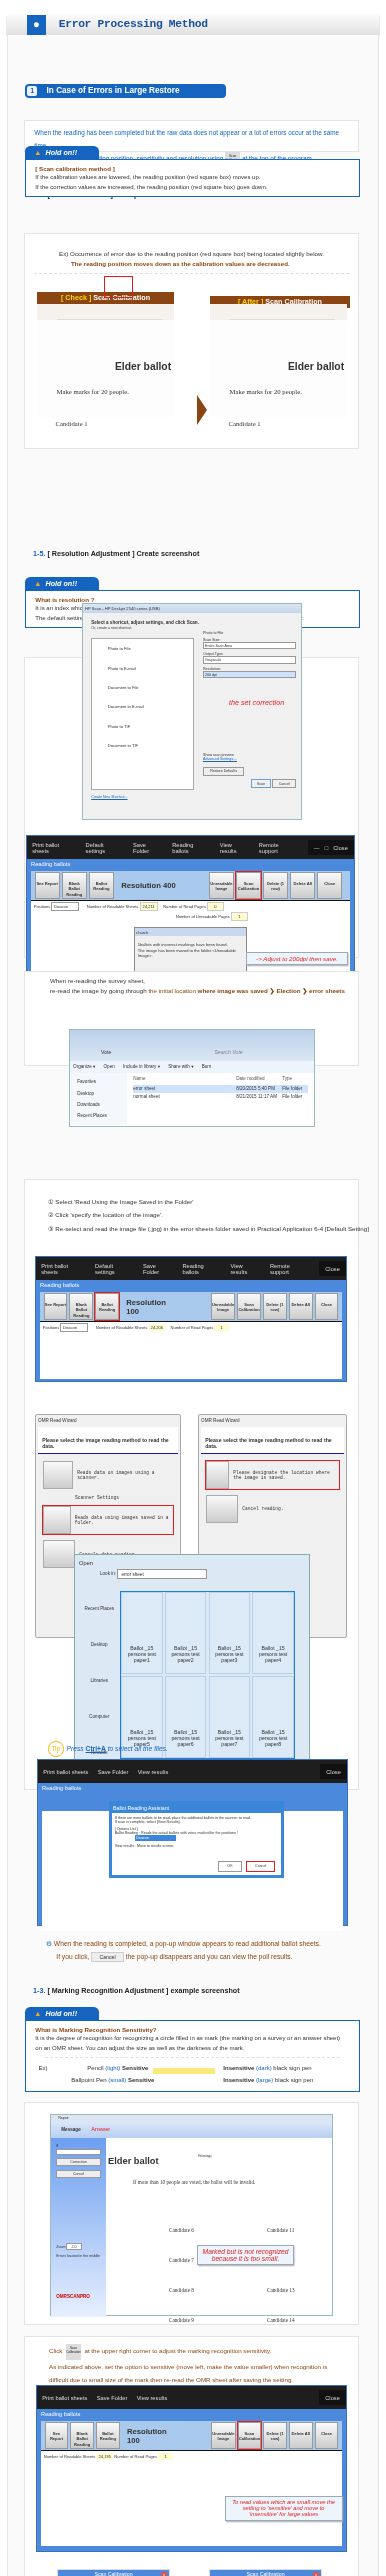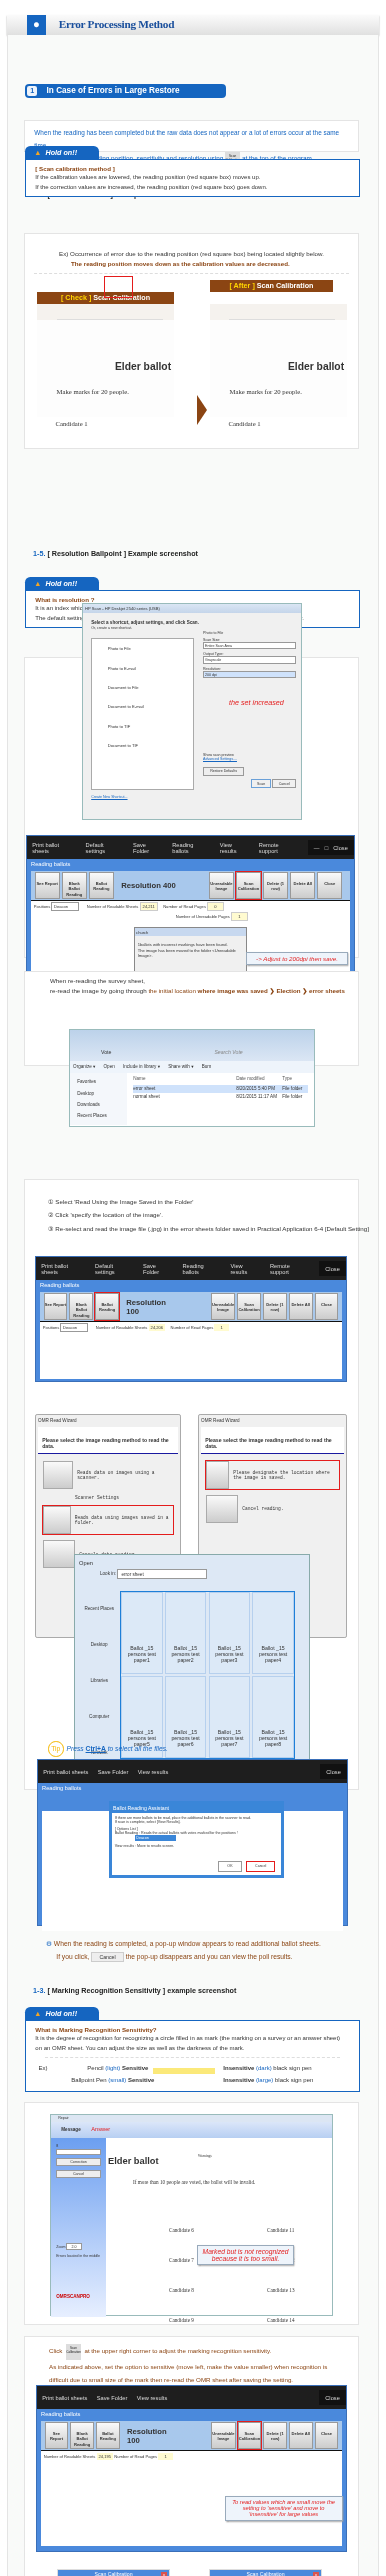--- a/index.html
+++ b/index.html
@@ -1,20 +1,20 @@
 <!DOCTYPE html>
 <html style="font-size:8.2px"><head>
 <meta charset="utf-8">
 <style>
 *{box-sizing:border-box;margin:0;padding:0}
 body{width:386px;background:#fff;font-family:"Liberation Sans",sans-serif;color:#333;font-size:5.7px}
 .page{position:relative;width:386px;height:3925px;overflow:hidden}
 .hdr{position:absolute;left:6.7px;top:15px;width:372px;height:19.6px;background:linear-gradient(#fbfbfb,#e0e0e0);box-shadow:0 1px 1.5px #aaa}
 .hdr .pin{position:absolute;left:20px;top:0;width:19.6px;height:19.6px;background:#1565c0;color:#fff;text-align:center;font-size:11.3px;line-height:19.6px}
-.hdr .t{position:absolute;left:52px;top:3.1px;font-family:Liberation Serif, serif;font-size:11.3px;font-weight:bold;color:#1a4f9c;letter-spacing:-0.3px}
+.hdr .t{position:absolute;left:52px;top:3.1px;font-family:Liberation Mono, monospace;font-size:11.3px;font-weight:bold;color:#1a4f9c;letter-spacing:-0.3px}
 .main{position:absolute;left:6.7px;top:35px;width:372px;height:3873px;background:#f9faf9;border:0.5px solid #e4e4e4;border-top:none}
 .s1{position:absolute;left:25px;top:58px;width:201px;height:14px;background:#1565c0;border-radius:4.1px;color:#fff;font-size:8.2px;font-weight:bold}
 .s1 .n{position:absolute;left:2.1px;top:2.1px;width:10.3px;height:9.8px;background:#eef3fb;color:#1565c0;border-radius:2.1px;text-align:center;line-height:9.8px;font-size:7.2px}
 .s1 .l{position:absolute;left:21.6px;top:2.1px}
 .box{position:absolute;background:#fff;border:0.5px solid #e4e4e4}
 .intro{left:24px;top:83px;width:335px;height:32px;padding:6.2px 9.3px;font-size:6.4px;color:#1565c0;line-height:12.4px}
 .chip{display:inline-block;vertical-align:middle;width:14.4px;height:15.5px;background:#ddd;color:#222;font-size:3.1px;text-align:center;line-height:4.1px;padding-top:2.1px;margin:0 2.1px}
 .sub{position:absolute;left:33px;font-size:7.2px;font-weight:bold;color:#222}
 .sub b{color:#1565c0}
 .hold{position:absolute;left:25px;width:335px}
@@ -117,41 +117,41 @@
   <div class="redbox" style="left:104px;top:276px;width:29px;height:21.6px"></div>
 
   <div class="ballot" style="left:37px;top:320px;width:137px;height:97px">
     <div class="eb" style="left:78px;top:41px">Elder ballot</div>
     <div class="serif" style="position:absolute;left:19.6px;top:68px;font-size:6.7px">Make marks for 20 people.</div>
     <div class="serif" style="position:absolute;left:18.5px;top:100px;font-size:6.7px">Candidate 1</div>
   </div>
 
   <div class="arrow-r" style="left:197px;top:395px"></div>
 
-  <div class="cmp-h" style="left:210px;top:280px;width:123px"><span>[ After ]</span> <b>Scan Calibration</b></div>
+  <div class="cmp-h" style="left:210px;top:296px;width:140px"><span>[ After ]</span> <b>Scan Calibration</b></div>
   <div class="panel" style="left:210px;top:304px;width:137px;height:34px"></div>
   <div class="dlg" style="left:229px;top:319px;width:106px;height:41px">
     <div class="tb"><span>Scan Calibration</span><span class="x">x</span></div>
     <div class="row">
         <span class="lab">Calibration Value :</span>
         <span class="val">1.1</span>
       </div>
     <div class="row">
         <span class="lab">Resolution :</span>
         <span class="val">100</span>
       </div>
   </div>
 
   <div class="ballot" style="left:210px;top:320px;width:137px;height:97px">
     <div class="eb" style="left:78px;top:41px">Elder ballot</div>
     <div class="serif" style="position:absolute;left:19.6px;top:68px;font-size:6.7px">Make marks for 20 people.</div>
     <div class="serif" style="position:absolute;left:18.5px;top:100px;font-size:6.7px">Candidate 1</div>
   </div>
 
-  <div class="sub" style="top:549px"><b>1-5.</b> <span>[ Resolution Ballpoint ] Example screenshot</span></div>
+  <div class="sub" style="top:549px"><b>1-5.</b> <span>[ Resolution Adjustment ] Create screenshot</span></div>
   <div class="hold" style="top:577px">
     <div class="tab"><i>▲</i><span>Hold on!!</span></div>
     <div class="in">
       <div class="h">What is resolution ?</div>
       <div>It is an index which shows the accuracy of the image on the screen, print, or scan, etc.</div>
       <div>The default setting is set at 100dpi but can be adjusted according to the specifications of the scanner.</div>
     </div>
   </div>
 
   <div class="box" style="left:24px;top:657px;width:650;width:335px;height:301px"></div>
@@ -169,21 +169,21 @@
       <div style="padding:7.2px 15.5px">Document to TIF</div>
     </div>
     <div style="position:absolute;left:120px;top:27px;width:93px;font-size:3.6px">
       <div>Photo to File</div>
       <div style="margin-top:3.1px">Scan Size:</div>
       <div style="background:#fff;border:0.5px solid #999;height:7.2px;padding:1px">Entire Scan Area</div>
       <div style="margin-top:3.1px">Output Type:</div>
       <div style="background:#fff;border:0.5px solid #999;height:7.2px;padding:1px">Grayscale</div>
       <div style="margin-top:3.1px">Resolution:</div>
       <div style="background:#cfe2fb;border:0.5px solid #999;height:7.2px;padding:1px">200 dpi</div>
-      <div style="color:#e41c1c;font-style:italic;font-size:7.2px;margin:20.6px 0 0 26px">the set increased</div>
+      <div style="color:#e41c1c;font-style:italic;font-size:7.2px;margin:20.6px 0 0 26px">the set correction</div>
       <div style="margin-top:46px">Show scan preview</div>
       <div style="color:#1565c0;text-decoration:underline">Advanced Settings....</div>
       <div style="display:inline-block;border:0.5px solid #999;background:#eee;padding:1.5px 6.2px;margin-top:5.2px">Restore Defaults</div>
       <div style="text-align:right;margin-top:6.2px"><span style="border:0.5px solid #6aa0d8;padding:1.5px 5.2px">Scan</span> <span style="border:0.5px solid #999;padding:1.5px 5.2px">Cancel</span></div>
     </div>
     <div style="position:absolute;left:8.2px;top:191px;font-size:3.6px;color:#1565c0;text-decoration:underline">Create New Shortcut...</div>
   </div>
 
   <div class="app" style="left:26px;top:835px;width:329px;height:187px">
     <div class="top">
@@ -394,21 +394,21 @@
           </div>
       </div>
     </div>
   </div>
 
   <div class="para brown" style="left:46px;top:1937px;font-size:6.7px">
     <div><span class="blue">⚙</span> <span>When the reading is completed, a pop-up window appears to read additional ballot sheets.</span></div>
     <div style="margin-left:10.3px"><span>If you click,</span> <span style="background:#eee;border:0.5px solid #ccc;padding:1px 7.2px;color:#333;font-size:5.2px">Cancel</span> <span>the pop-up disappears and you can view the poll results.</span></div>
   </div>
 
-  <div class="sub" style="top:1986px"><b>1-3.</b> <span>[ Marking Recognition Sensitivity ] example screenshot</span></div>
+  <div class="sub" style="top:1986px"><b>1-3.</b> <span>[ Marking Recognition Adjustment ] example screenshot</span></div>
   <div class="hold" style="top:2007px">
     <div class="tab"><i>▲</i><span>Hold on!!</span></div>
     <div class="in" style="height:72px">
       <div class="h">What is Marking Recognition Sensitivity?</div>
       <div>It is the degree of recognition for recognizing a circle filled in as mark (the marking on a survey or an answer sheet)</div>
       <div>on an OMR sheet. You can adjust the size as well as the darkness of the mark.</div>
       <div class="dash"></div>
       <div style="position:relative;height:26px">
         <span style="position:absolute;left:3.1px;top:2.1px">Ex)</span>
         <div style="position:absolute;left:52px;top:2.1px"><span>Pencil</span> <span class="blue">(light)</span> <b>Sensitive</b></div>

